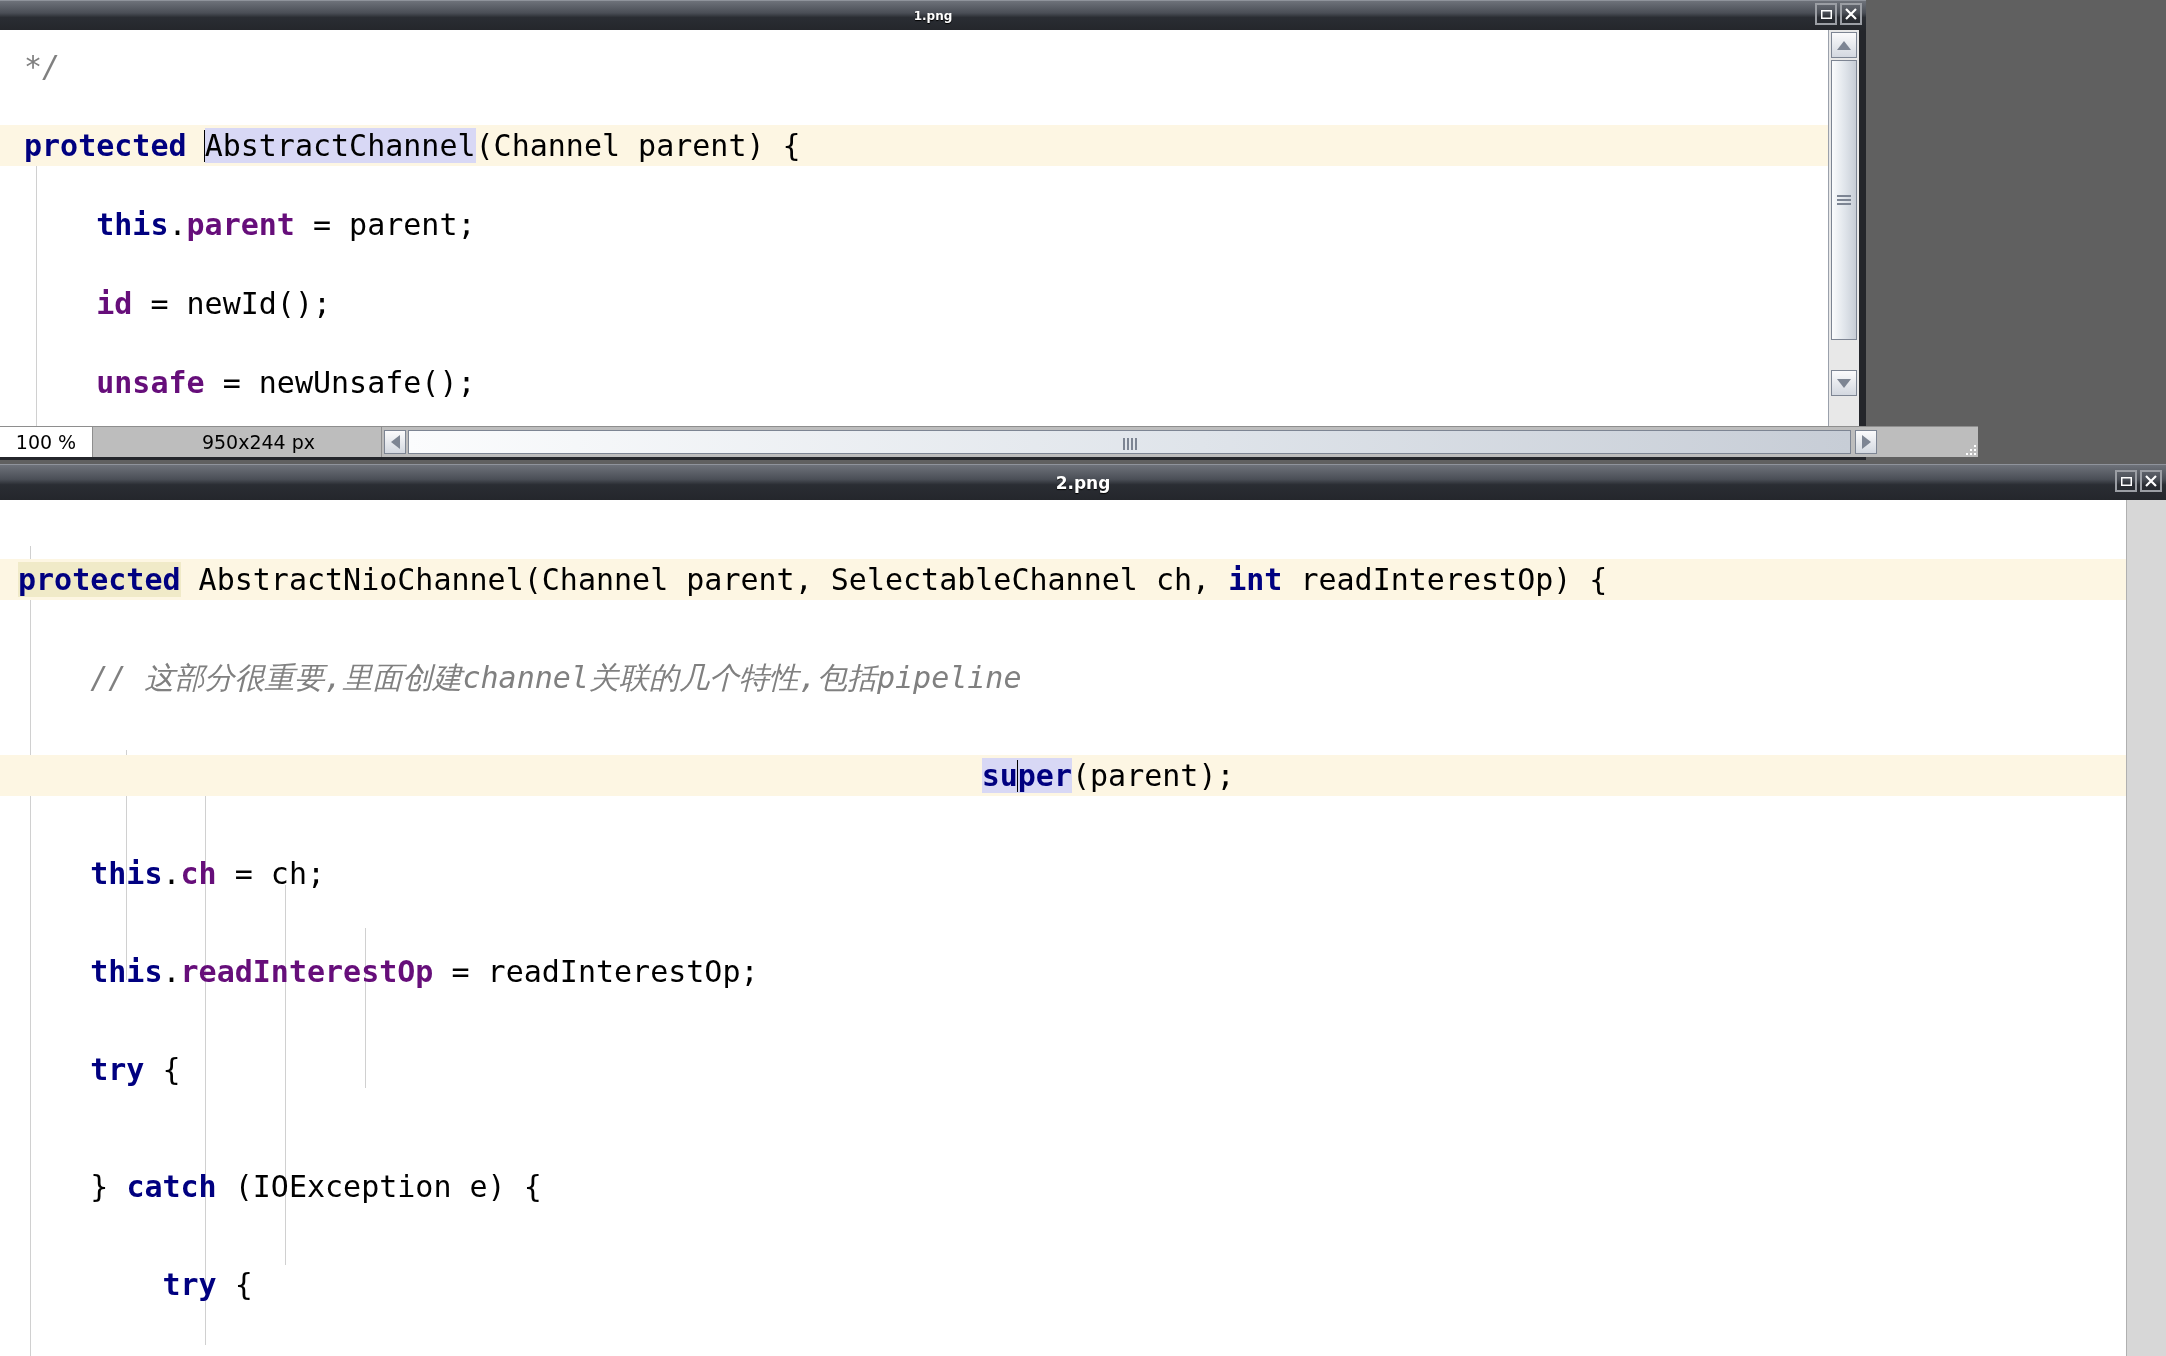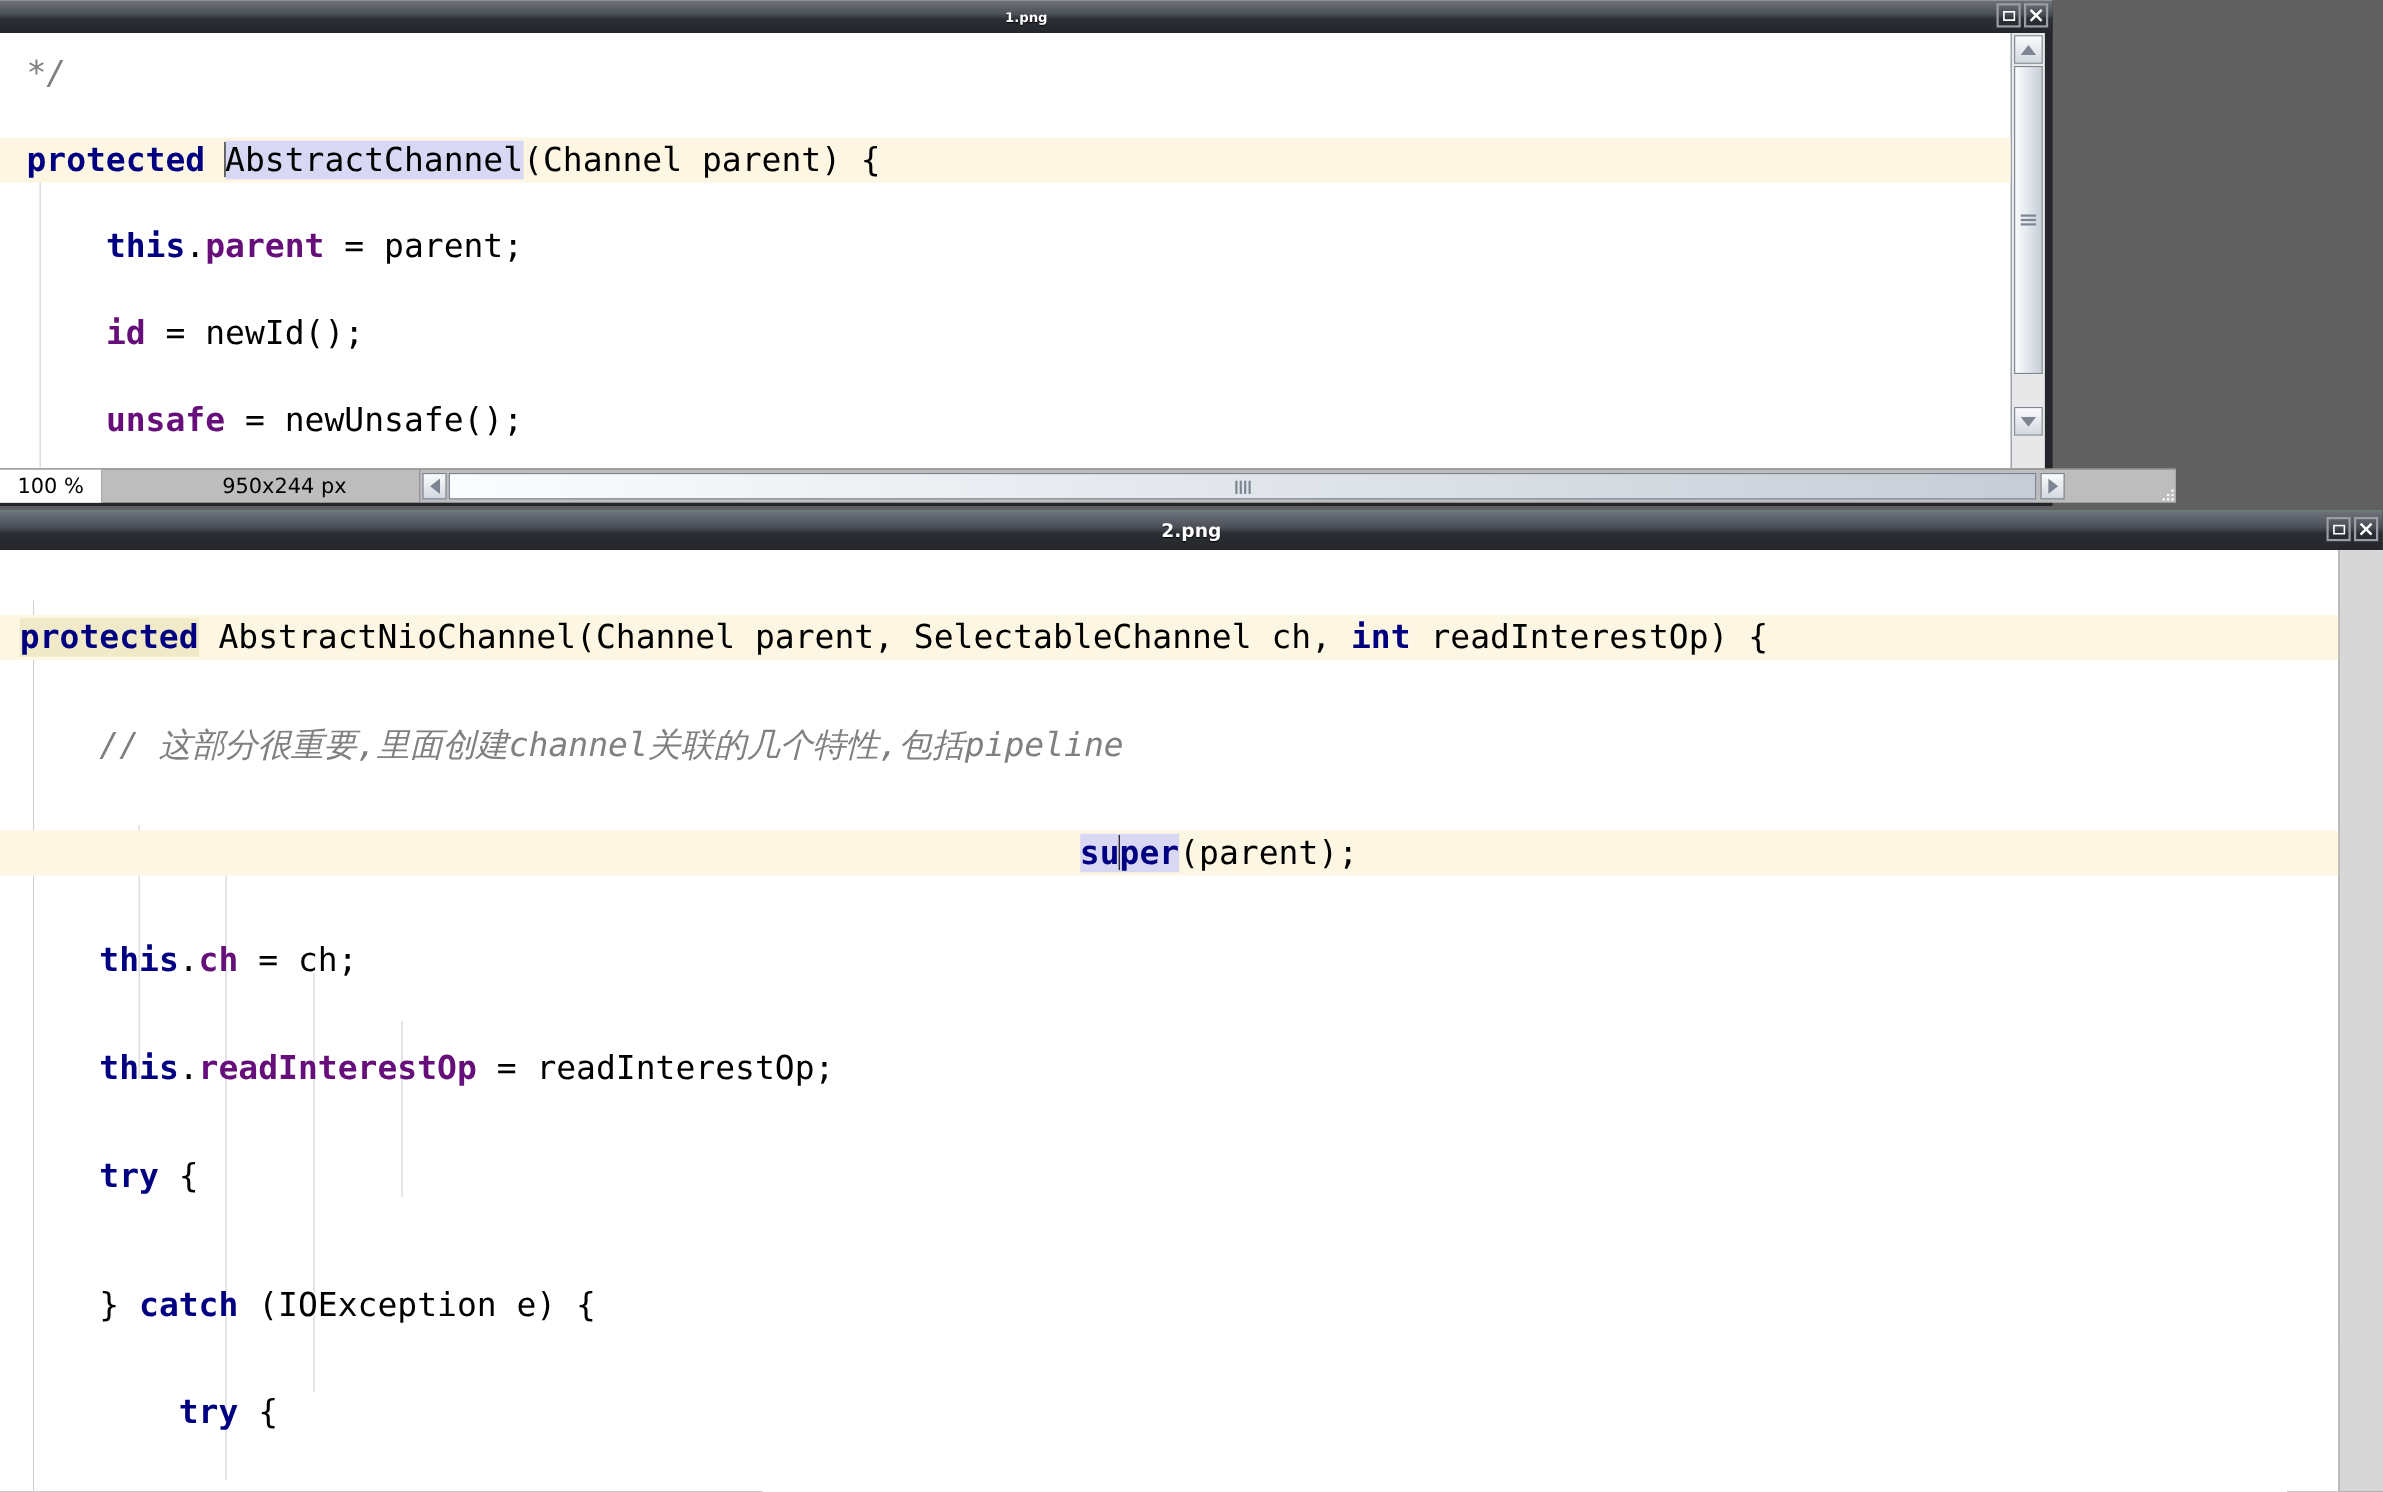--- a/index.html
+++ b/index.html
@@ -232,21 +232,21 @@
           <i style="right:4px; bottom:0;"></i>
           <i style="right:8px; bottom:0;"></i>
         <i style="right:0; bottom:4px;"></i>
           <i style="right:4px; bottom:4px;"></i>
           <i style="right:0; bottom:8px;"></i>
       </div>
     </div>
   </div>
 </div>
 
-<div class="win" id="win2" style="left:0; top:464px; width:2166px; height:756px; background:#14532d;">
+<div class="win" id="win2" style="left:0; top:464px; width:2166px; height:756px; background:#8b5cf6;">
 
   <div class="titlebar" style="height:36px;">
     <span class="title" style="font-size:17px;">2.png</span>
     <div class="winbtns" style="top:5px;">
       <div class="winbtn">
         <svg width="11" height="9" viewBox="0 0 11 9">
             <rect x="0.5" y="0.5" width="10" height="8" fill="none" stroke="#ffffff" stroke-width="2"></rect>
           </svg>
       </div>
       <div class="winbtn">

